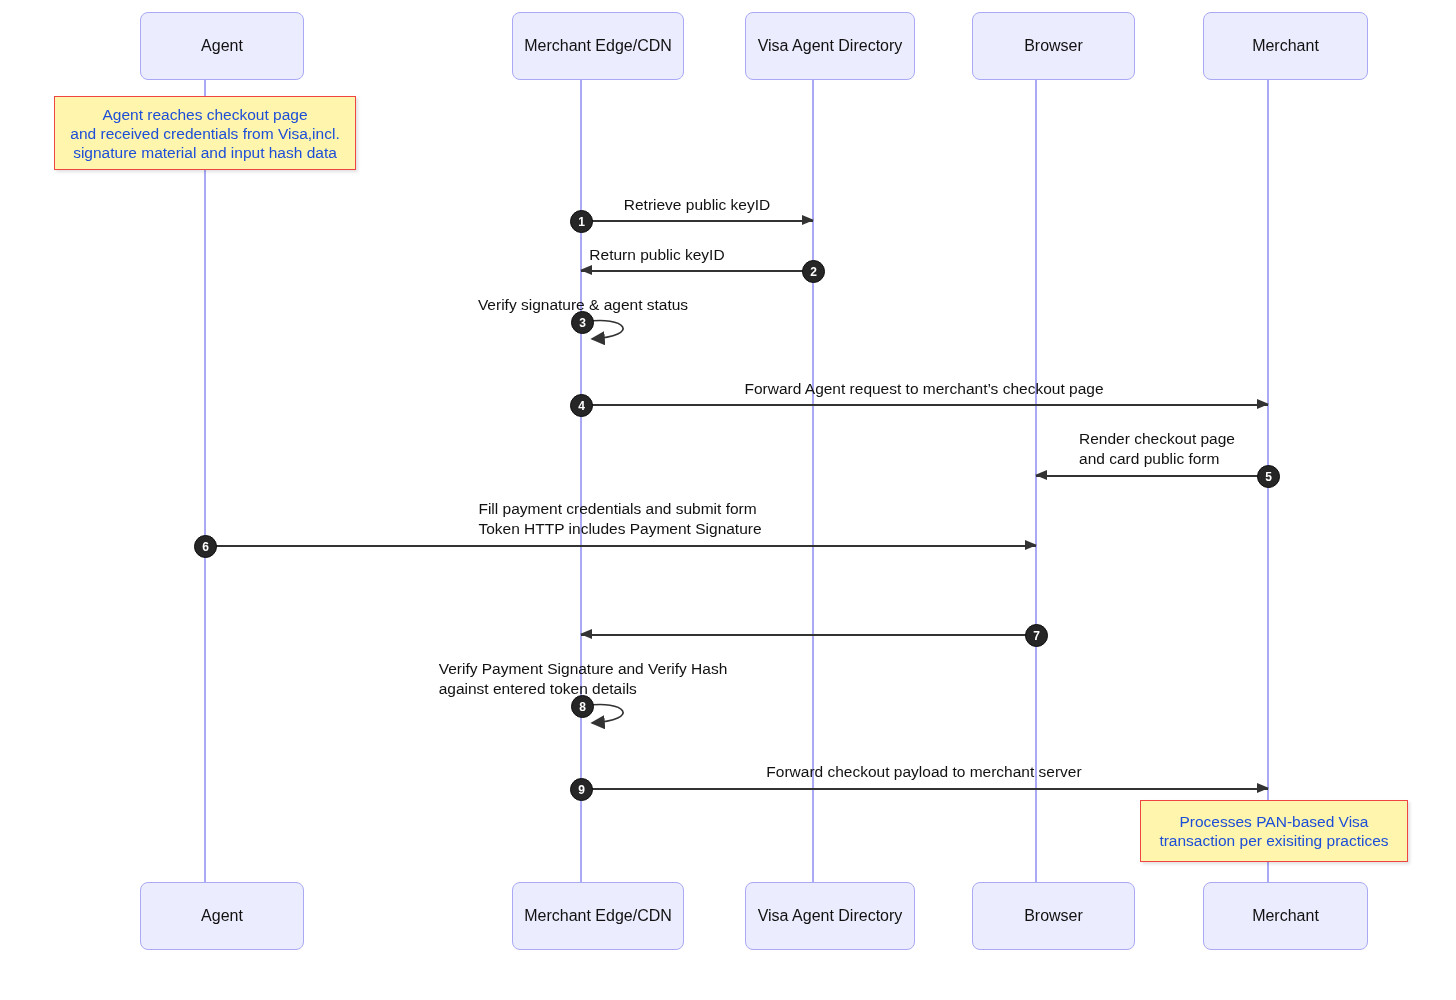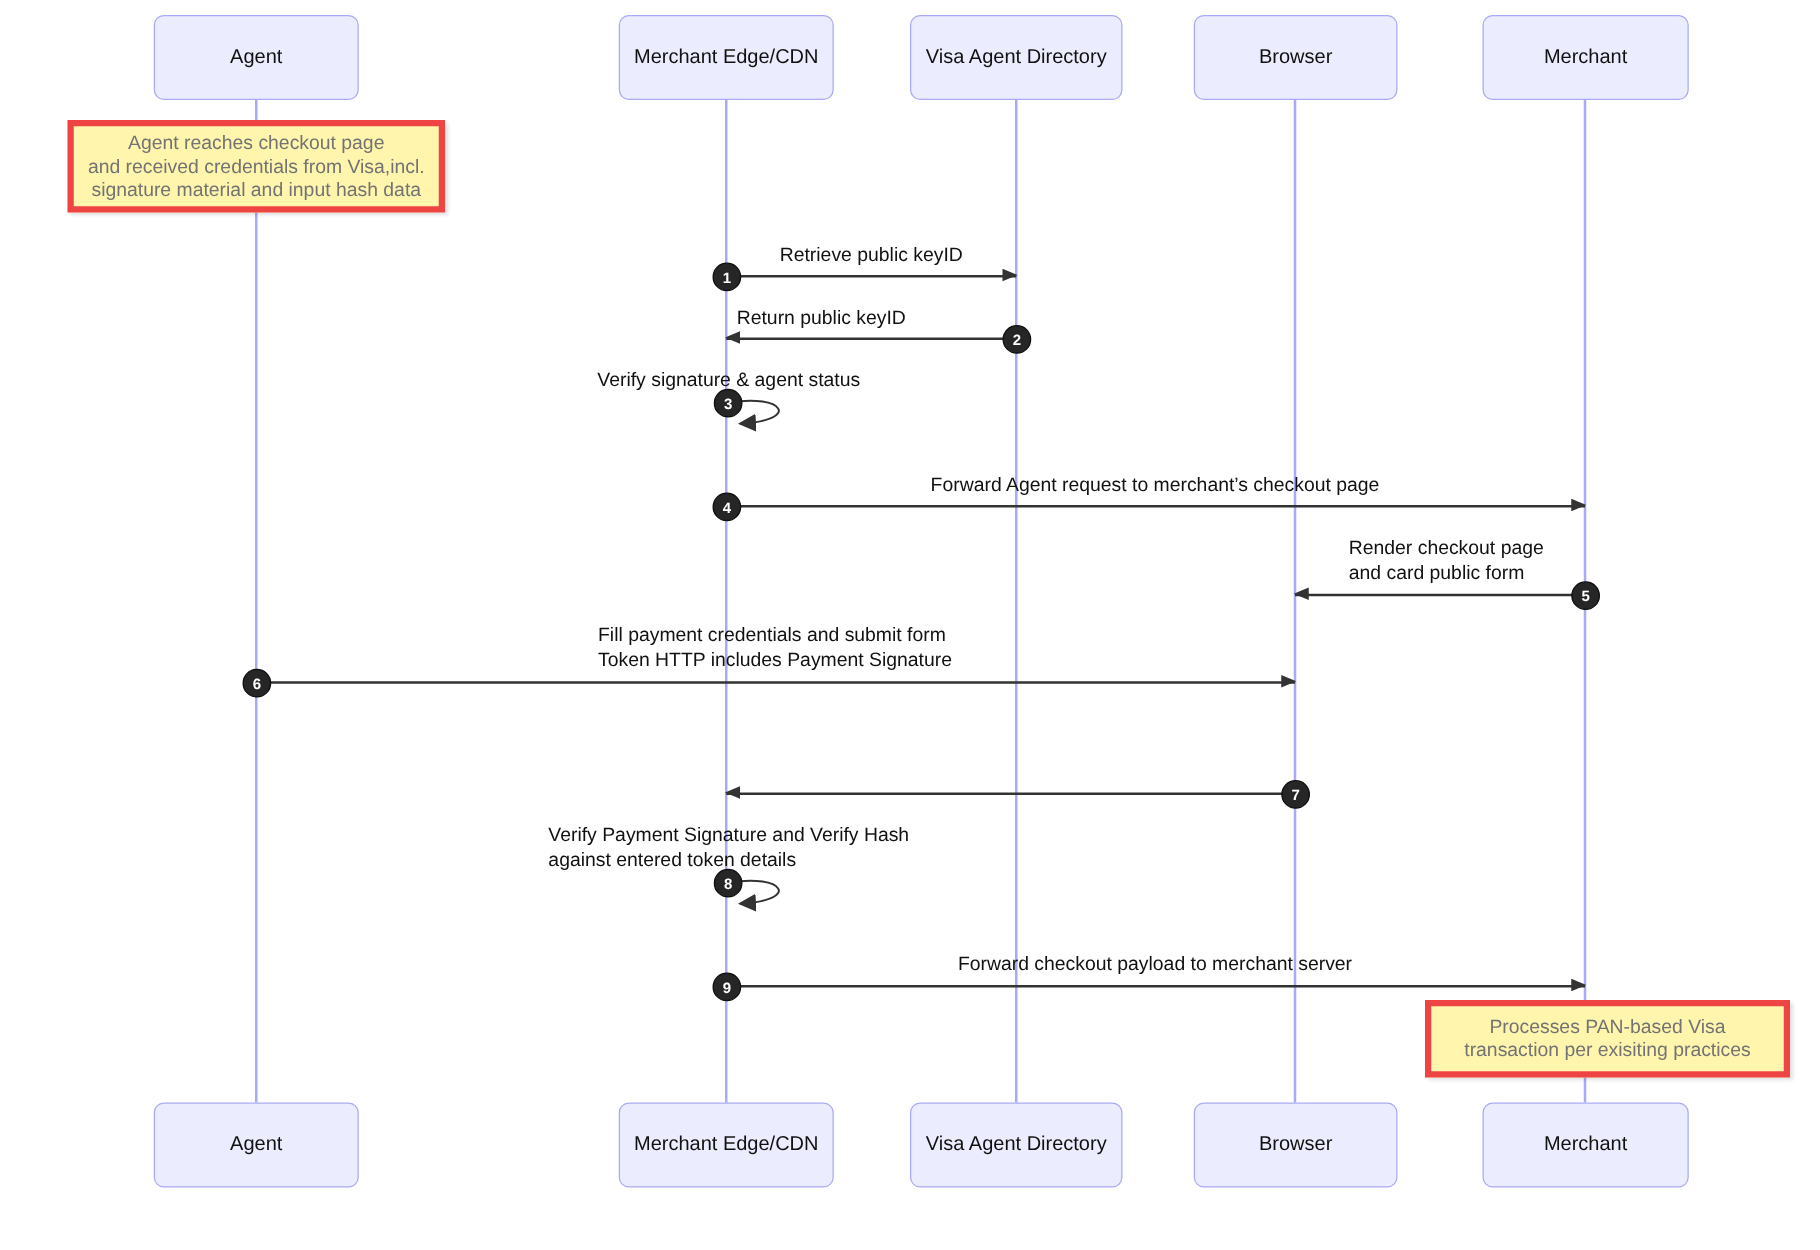--- a/index.html
+++ b/index.html
@@ -3,25 +3,25 @@
 <meta charset="utf-8">
 <style>
   html,body{margin:0;padding:0;background:#ffffff;}
   body{font-family:"Liberation Sans", sans-serif;}
   .canvas{position:relative;width:1456px;height:1000px;background:#ffffff;overflow:hidden;}
 
   .lifeline{position:absolute;top:80px;height:802px;width:1.5px;background:#a9a9f5;z-index:0;}
 
   .actor{position:absolute;height:68px;background:#ececff;border:1px solid #a9a9f5;
          border-radius:8px;display:flex;align-items:center;justify-content:center;
-         font-size:16px;color:#111;box-sizing:border-box;z-index:2;}
+         font-size:16px;color:#111;box-sizing:border-box;z-index:2;margin-left:17px;}
 
-  .note{position:absolute;background:#fff5ad;border:5px solid #ef4444;box-sizing:border-box;
+  .note{position:absolute;background:#fff5ad;border:1px solid #ef4444;box-sizing:border-box;
         display:flex;align-items:center;justify-content:center;text-align:center;
-        white-space:pre-line;font-size:15.5px;line-height:19px;color:#737373;z-index:4;
+        white-space:pre-line;font-size:15.5px;line-height:19px;color:#1d4ed8;z-index:4;
         box-shadow:2px 2px 3px rgba(0,0,0,0.12);}
 
   .msg-label{position:absolute;transform:translateX(-50%);text-align:left;
              white-space:pre-line;font-size:15.5px;line-height:19.5px;color:#111;z-index:2;}
 
   .arrow{position:absolute;height:1.6px;background:#333;z-index:1;}
   .arrow.head-right::after{content:"";position:absolute;right:-1px;top:-4.7px;width:0;height:0;
         border-top:5.5px solid transparent;border-bottom:5.5px solid transparent;
         border-left:12px solid #333;}
   .arrow.head-left::before{content:"";position:absolute;left:-1px;top:-4.7px;width:0;height:0;
@@ -74,21 +74,21 @@
   <div class="actor" style="left:955px;top:882px;width:163px">
       <span>Browser</span>
     </div>
   <div class="actor" style="left:1186px;top:882px;width:165px">
       <span>Merchant</span>
     </div>
 
   <div class="note" style="left:54px;top:96px;width:302px;height:74px">Agent reaches checkout page
 and received credentials from Visa,incl.
 signature material and input hash data</div>
-  <div class="note" style="left:1140px;top:800px;width:292px;height:62px">Processes PAN-based Visa
+  <div class="note" style="left:1140px;top:800px;width:268px;height:62px">Processes PAN-based Visa
 transaction per exisiting practices</div>
 
   <div class="msg-label" style="left:697px;top:195px">Retrieve public keyID</div>
   <div class="arrow head-right" style="left:581px;top:220px;width:232px"></div>
   <div class="seq-num" style="left:581px;top:221px">1</div>
 
   <div class="msg-label" style="left:657px;top:245px">Return public keyID</div>
   <div class="arrow head-left" style="left:581px;top:270px;width:232px"></div>
   <div class="seq-num" style="left:813px;top:271px">2</div>
 

